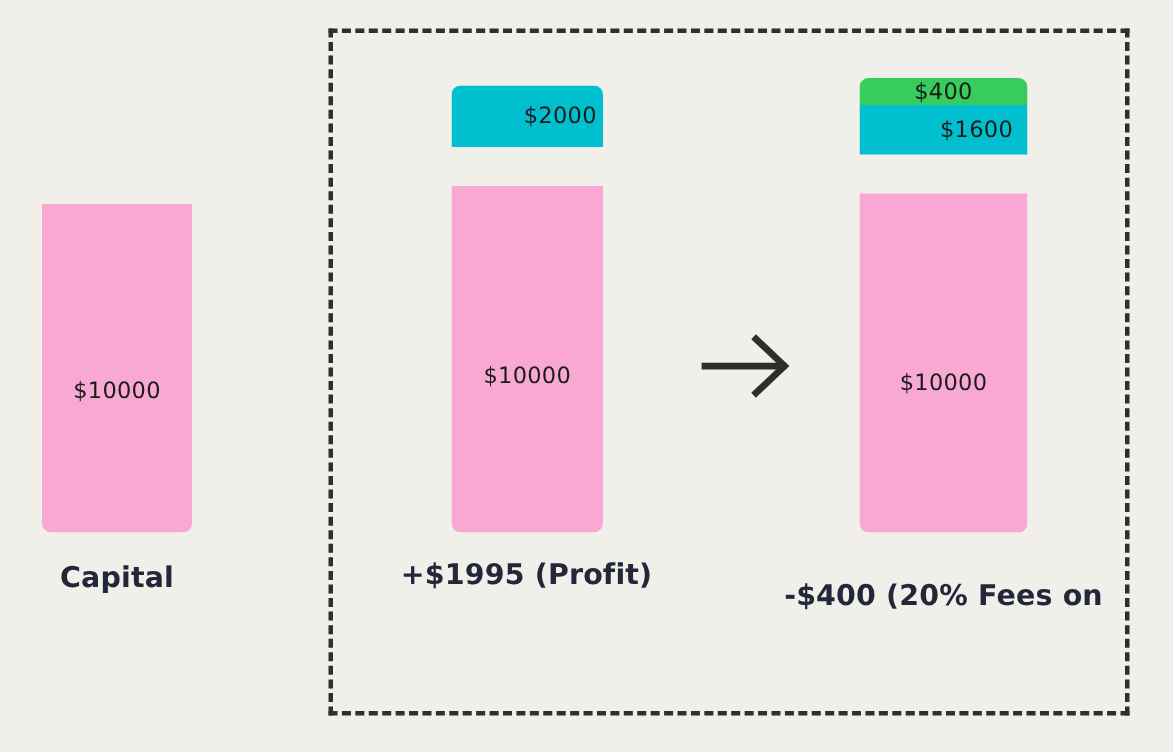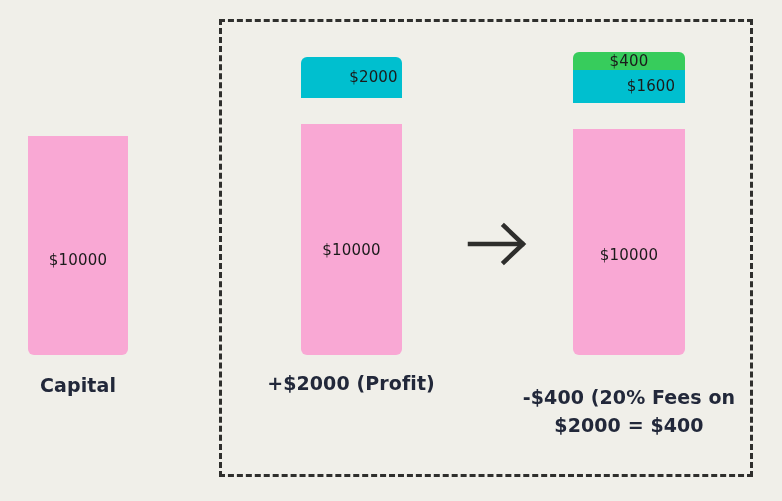--- a/index.html
+++ b/index.html
@@ -111,21 +111,21 @@
     <div class="bar" style="left:0; top:0; width:101px; height:298px;">
       <div class="seg cyan" style="height:48px;">
         <span class="seg-label">$2000</span>
       </div>
       <div class="seg gold tall" style="height:250px; padding-top:119px;">
         <span class="seg-label">$10000</span>
       </div>
     </div>
   </div>
   <div class="caption" style="left:251px; top:370px; width:200px;">
-    <span>+$2000 (Profit)</span>
+    <span>+$1995 (Profit)</span>
   </div>
 
   <svg class="arrow" viewBox="0 0 66 52" xmlns="http://www.w3.org/2000/svg">
     <g stroke="#2e2e2c" stroke-width="4.5" fill="none" stroke-linecap="square" stroke-linejoin="miter">
       <line x1="4" y1="26" x2="56" y2="26"></line>
       <polyline points="38,8 57,26 38,44"></polyline>
     </g>
   </svg>
 
   <div class="bar-group" style="left:573px; top:52px; width:112px; height:303px;">
@@ -136,16 +136,15 @@
       <div class="seg cyan" style="height:42px;">
         <span class="seg-label">$1600</span>
       </div>
       <div class="seg gold tall" style="height:254px; padding-top:119px;">
         <span class="seg-label">$10000</span>
       </div>
     </div>
   </div>
   <div class="caption" style="left:509px; top:384px; width:240px;">
     <div>-$400 (20% Fees on</div>
-    <div>$2000 = $400</div>
   </div>
 
 </div>
 
 </body></html>

